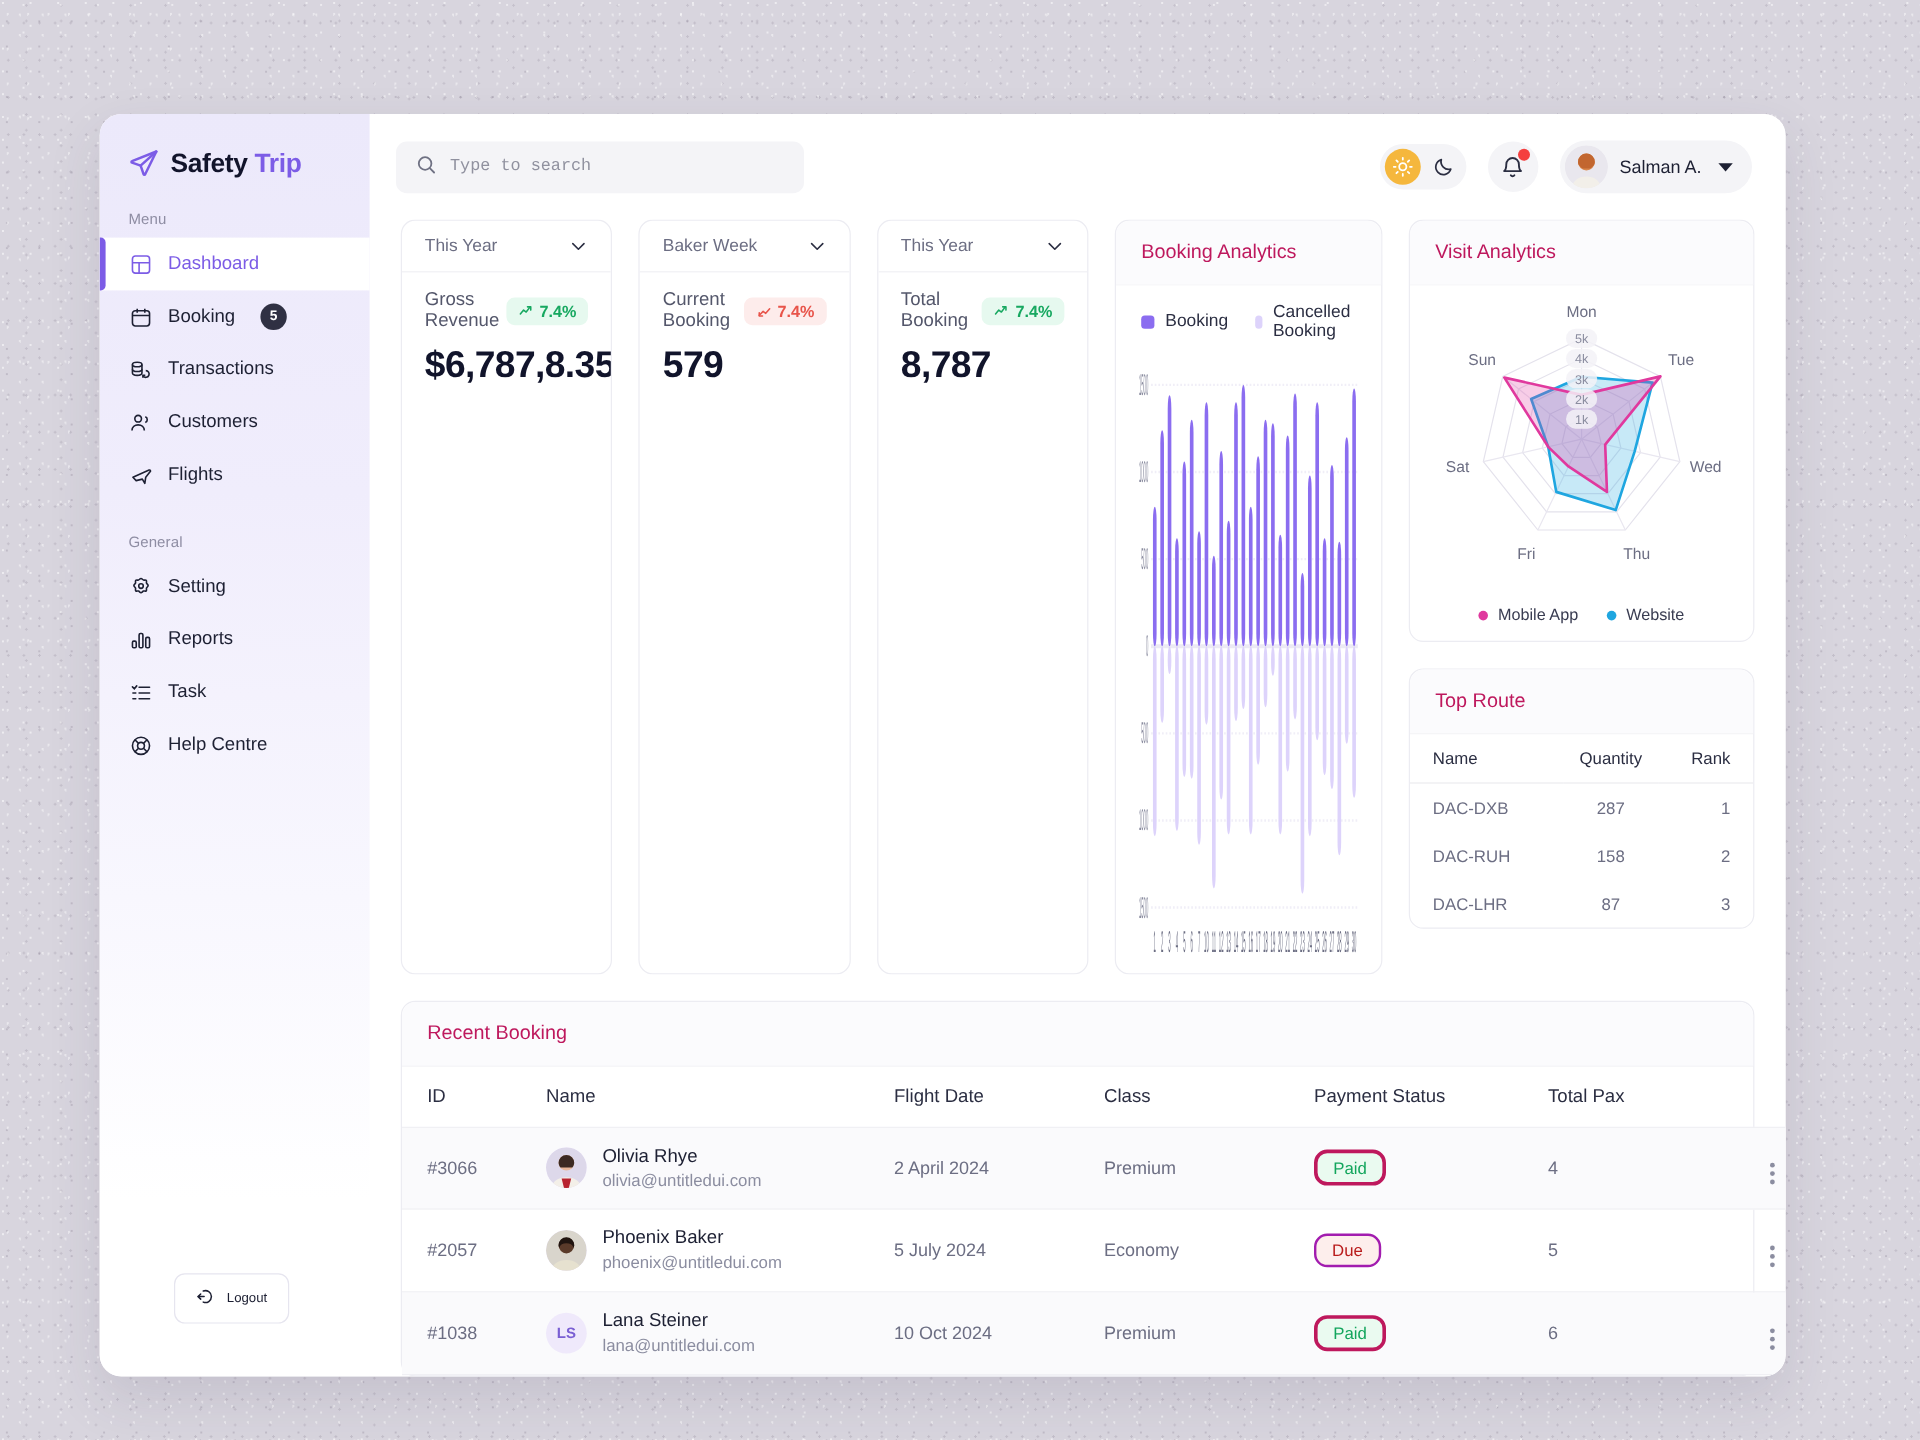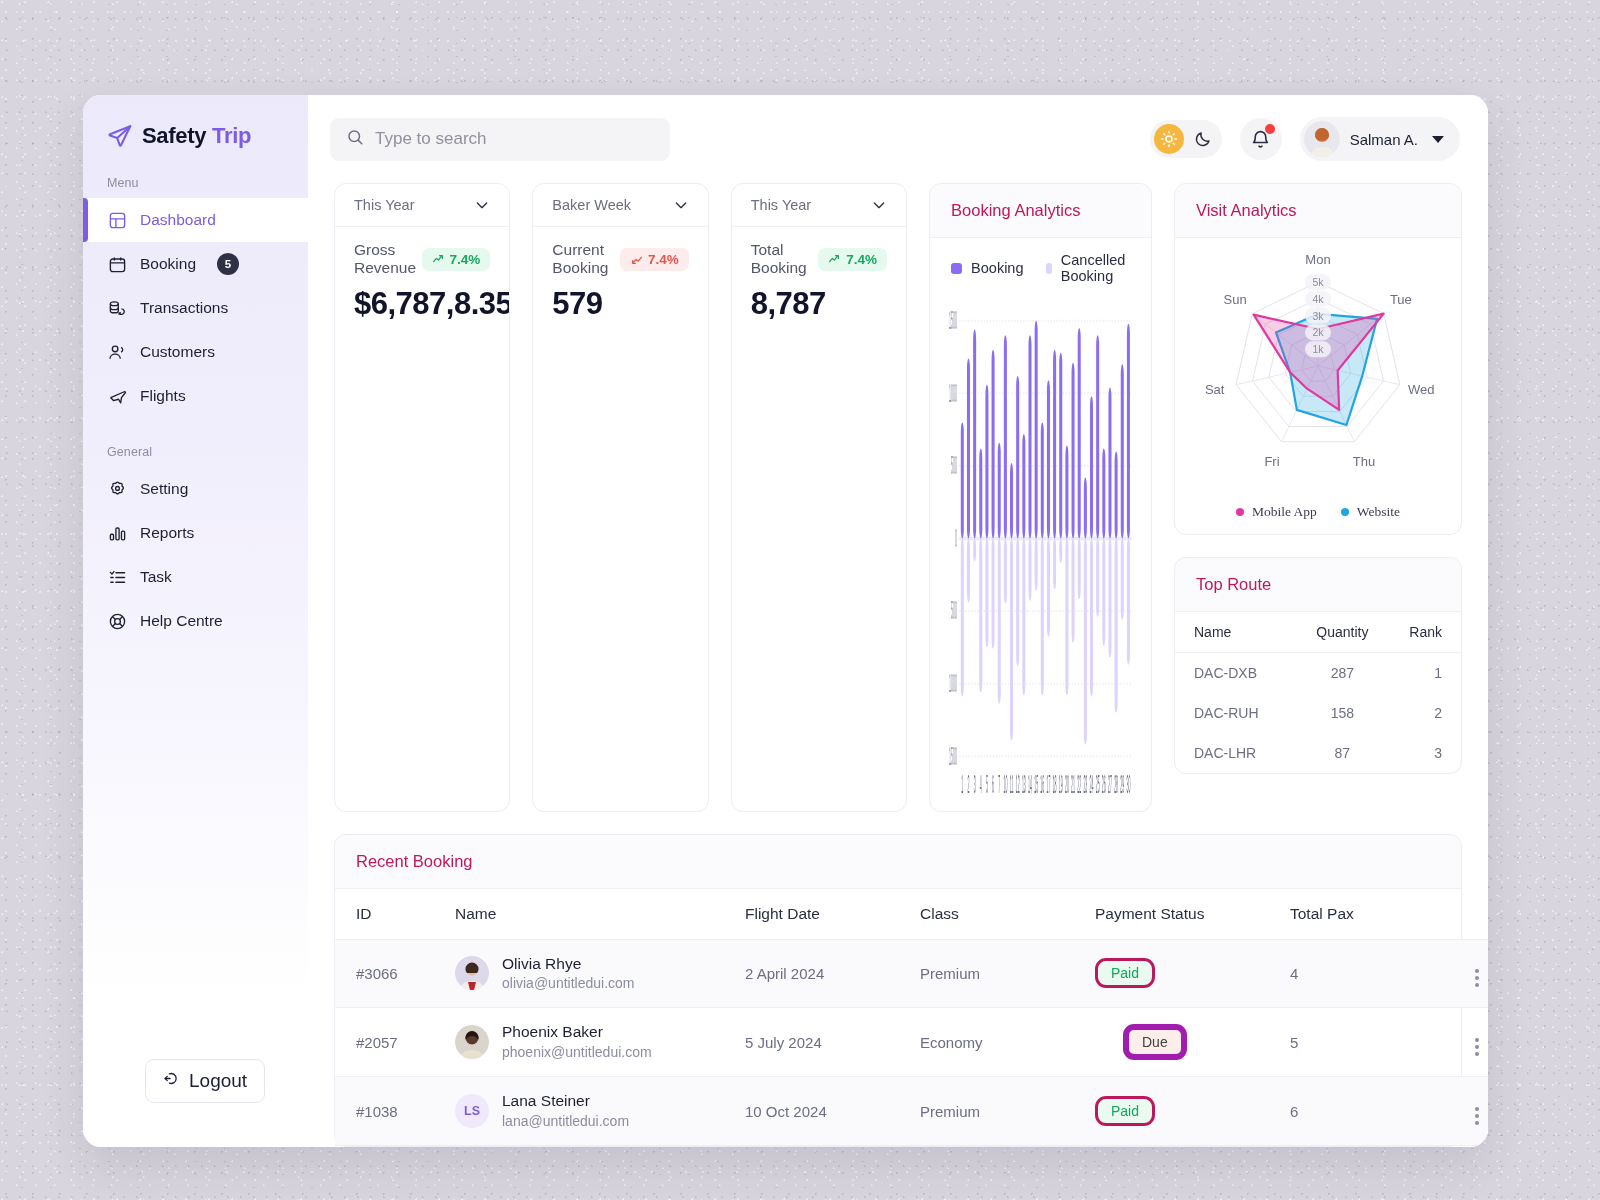--- a/index.html
+++ b/index.html
@@ -64,34 +64,34 @@
   .nav-badge {
     margin-left: 8px; width: 22px; height: 22px; border-radius: 50%;
     background: #2f3043; color: #fff; font-size: 11.5px; font-weight: 700;
     display: flex; align-items: center; justify-content: center;
   }
 
   .logout-wrap { margin-top: auto; padding: 0 0 44px 62px; }
   .logout-btn {
     display: inline-flex; align-items: center; gap: 9px;
     border: 1px solid #e6e5ef; background: #fff; border-radius: 9px;
-    padding: 10px 17px; font-size: 19px; color: #1d2033; cursor: pointer;
+    padding: 10px 17px; font-size: 11px; color: #1d2033; cursor: pointer;
   }
 
   
   .main { flex: 1; display: flex; flex-direction: column; min-width: 0; background: #fff; }
 
   .topbar { height: 88px; display: flex; align-items: center; padding: 0 28px 0 22px; gap: 18px; }
   .search-box {
     width: 340px; height: 43px; background: #f4f4f7; border-radius: 9px;
     display: flex; align-items: center; gap: 11px; padding: 0 16px;
   }
   .search-box input {
-    border: none; outline: none; background: transparent; font-size: 17px;
-    color: #3c3f52; width: 100%; font-family: Liberation Sans, sans-serif;
+    border: none; outline: none; background: transparent; font-size: 14px;
+    color: #3c3f52; width: 100%; font-family: Liberation Mono, monospace;
   }
   .search-box input::placeholder { color: #90919f; }
   .topbar-right { margin-left: auto; display: flex; align-items: center; gap: 18px; }
   .theme-toggle {
     width: 72px; height: 38px; border-radius: 19px; background: #f4f4f7;
     display: flex; align-items: center; padding: 0 4px; gap: 4px; cursor: pointer;
   }
   .theme-sun {
     width: 30px; height: 30px; border-radius: 50%; background: #f5b73d;
     display:flex;align-items:center;justify-content:center;
@@ -153,21 +153,21 @@
   .tool-btn {
     display:flex; align-items:center; gap: 11px; border: 1px solid #e8e8ee; border-radius: 9px;
     padding: 8px 15px; font-size: 14.5px; color: #5d6075; background:#fff; cursor:pointer;
   }
 
   .plot-wrap { flex: 1; position: relative; padding: 14px 18px 4px 18px; min-height: 0; }
   .plot-svg { width: 100%; height: 100%; display: block; }
 
   
   .radar-body { padding: 10px 10px 14px; }
-  .radar-legend { display:flex; justify-content:center; gap: 24px; margin-top: 4px; font-family: Liberation Serif, serif; }
+  .radar-legend { display:flex; justify-content:center; gap: 24px; margin-top: 4px; }
   .radar-legend-item { display:flex; align-items:center; gap:8px; font-size:13.5px; color:#3a3d52; }
   .dot { width: 8px; height: 8px; border-radius: 50%; }
 
   
   .route-table { width: 100%; border-collapse: collapse; }
   .route-table th {
     text-align: left; font-size: 14px; font-weight: 500; color: #2b2e42;
     padding: 12px 0 12px 0; border-bottom: 1px solid #f0f0f4;
   }
   .route-table td { font-size: 14px; color: #6c6e83; padding: 12px 0; }
@@ -188,21 +188,21 @@
   .recent-table th:last-child, .recent-table td:last-child { padding-right: 21px; text-align: right; }
   .cell-name { display: flex; align-items: center; gap: 13px; }
   .av {
     width: 34px; height: 34px; border-radius: 50%; flex: 0 0 34px; overflow:hidden;
     display:flex; align-items:center; justify-content:center; font-size: 12.5px; color:#7a5fd3; background:#efe9fb; font-weight:600;
   }
   .nm { font-size: 15.5px; color: #1d2033; line-height: 1.35; }
   .em { font-size: 14px; color: #8b8da0; line-height: 1.35; }
   .pill { display:inline-flex; align-items:center; padding: 4px 13px; border-radius: 11px; font-size: 14px; }
   .pill.paid { background: #eafaf0; color: #12a55c; border: 3px solid #be185d; }
-  .pill.due { background: #fdeeec; color: #404040; border: 6px solid #a21caf; margin-left: 28px; }
+  .pill.due { background: #fdeeec; color: #b91c1c; border: 2px solid #a21caf; }
   .kebab { display:inline-flex; flex-direction: column; gap: 3px; cursor:pointer; }
   .kebab i { width: 4px; height: 4px; border-radius: 50%; background: #8b8da0; display:block; }
 </style>
 </head>
 <body>
 
 <div class="app-window">
 
   <aside class="sidebar">
     <div class="brand">

